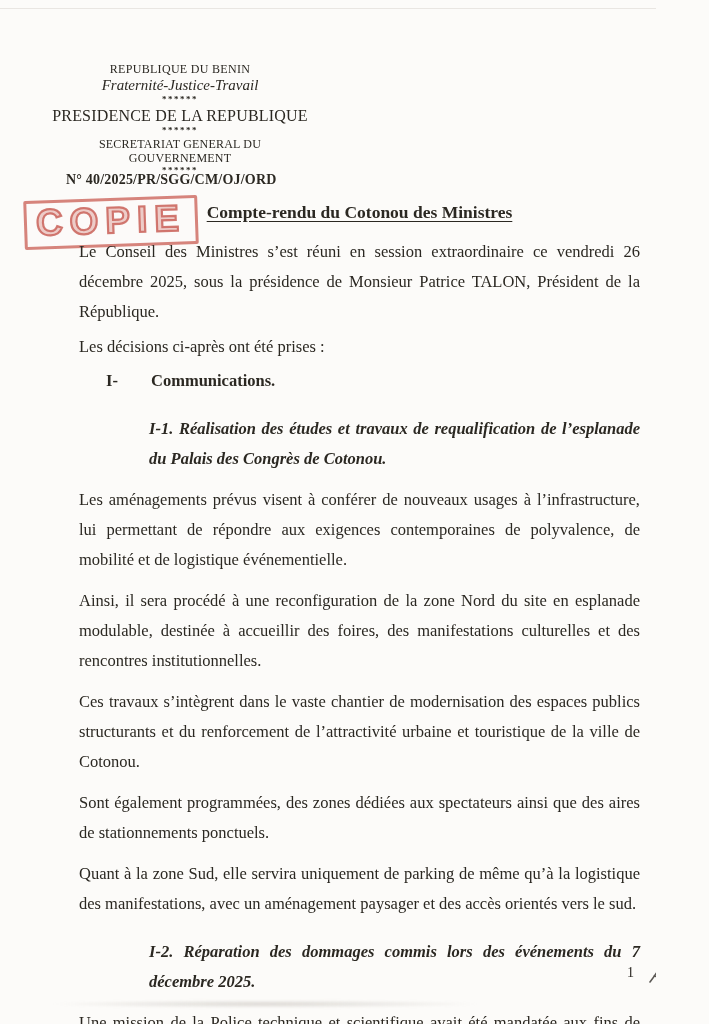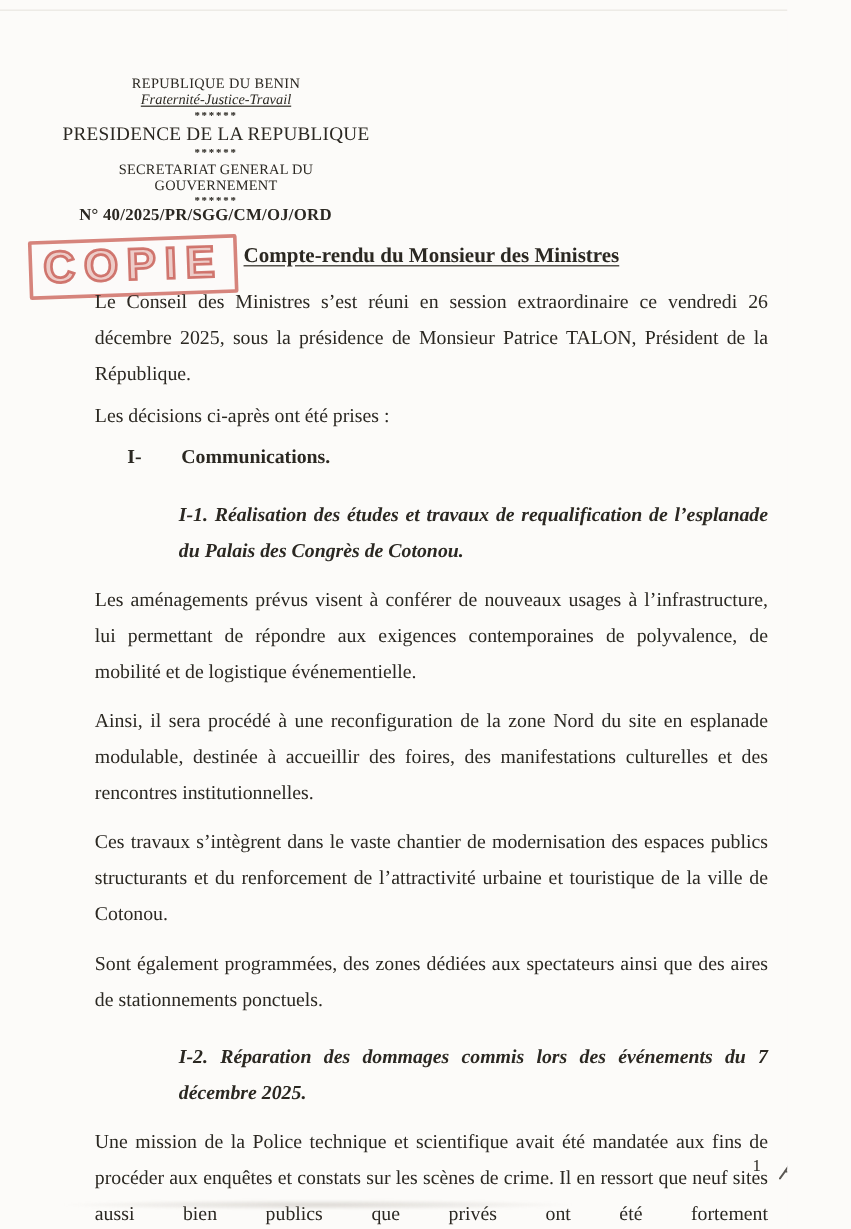--- a/index.html
+++ b/index.html
@@ -24,21 +24,21 @@
     position: absolute; top: 1000px; left: 50px; width: 430px; height: 8px;
     background: radial-gradient(closest-side, rgba(180,174,166,0.45), rgba(180,174,166,0));
     filter: blur(1px);
   }
   
   .letterhead {
     position: absolute; top: 63px; left: 30px; width: 300px;
     text-align: center; line-height: 1.12;
   }
   .hdr-country { font-size: 12px; letter-spacing: 0.3px; }
-  .hdr-motto { font-size: 12px; font-style: italic; margin-top: 1px; text-decoration: underline; }
+  .hdr-motto { font-size: 15px; font-style: italic; margin-top: 1px; }
   .hdr-sep { font-size: 9px; font-weight: bold; letter-spacing: 1.5px; line-height: 1.0; margin-top: 1px; }
   .hdr-presidency { font-size: 16px; margin-top: 3px; letter-spacing: 0.2px; }
   .hdr-sec { font-size: 12px; margin-top: 3px; letter-spacing: 0.2px; }
   .hdr-sec2 { font-size: 12px; letter-spacing: 0.2px; }
   .ref-number {
     position: absolute; top: 172px; left: 66px;
     font-size: 14px; font-weight: bold; letter-spacing: 0.2px;
   }
   
   .stamp {
@@ -111,36 +111,37 @@
     <div class="hdr-sec2">GOUVERNEMENT</div>
     <div class="hdr-sep">******</div>
   </div>
 
   <div class="ref-number">N° 40/2025/PR/SGG/CM/OJ/ORD</div>
 
   <div class="stamp">
     <span class="stamp-text">COPIE</span>
   </div>
 
-  <div class="doc-title">Compte-rendu du Monsieur des Ministres</div>
+  <div class="doc-title">Compte-rendu du Cotonou des Ministres</div>
 
   <div class="content">
     <p class="para">Le Conseil des Ministres s’est réuni en session extraordinaire ce vendredi 26 décembre 2025, sous la présidence de Monsieur Patrice TALON, Président de la République.</p>
     <p class="para mt-sm">Les décisions ci-après ont été prises :</p>
 
     <div class="section-line">
       <span class="numeral">I-</span><span>Communications.</span>
     </div>
 
     <p class="para sub-heading">I-1. Réalisation des études et travaux de requalification de l’esplanade du Palais des Congrès de Cotonou.</p>
 
     <p class="para mt">Les aménagements prévus visent à conférer de nouveaux usages à l’infrastructure, lui permettant de répondre aux exigences contemporaines de polyvalence, de mobilité et de logistique événementielle.</p>
     <p class="para mt">Ainsi, il sera procédé à une reconfiguration de la zone Nord du site en esplanade modulable, destinée à accueillir des foires, des manifestations culturelles et des rencontres institutionnelles.</p>
     <p class="para mt">Ces travaux s’intègrent dans le vaste chantier de modernisation des espaces publics structurants et du renforcement de l’attractivité urbaine et touristique de la ville de Cotonou.</p>
     <p class="para mt">Sont également programmées, des zones dédiées aux spectateurs ainsi que des aires de stationnements ponctuels.</p>
+    <p class="para mt">Quant à la zone Sud, elle servira uniquement de parking de même qu’à la logistique des manifestations, avec un aménagement paysager et des accès orientés vers le sud.</p>
 
     <p class="para sub-heading mt">I-2. Réparation des dommages commis lors des événements du 7 décembre 2025.</p>
 
     <p class="para mt force-justify">Une mission de la Police technique et scientifique avait été mandatée aux fins de procéder aux enquêtes et constats sur les scènes de crime. Il en ressort que neuf sites aussi bien publics que privés ont été fortement</p>
   </div>
 
   <div class="page-number">1</div>
 
   <svg class="pen-mark" width="42" height="58" viewBox="0 0 42 58">
     <path d="M 8 44 C 14 36 24 20 30 8 M 30 8 L 26 16 M 30 8 L 34 14 M 12 38 C 18 40 24 36 27 30" fill="none" stroke="#3d3a36" stroke-width="1.6" stroke-linecap="round" opacity="0.85"></path>

